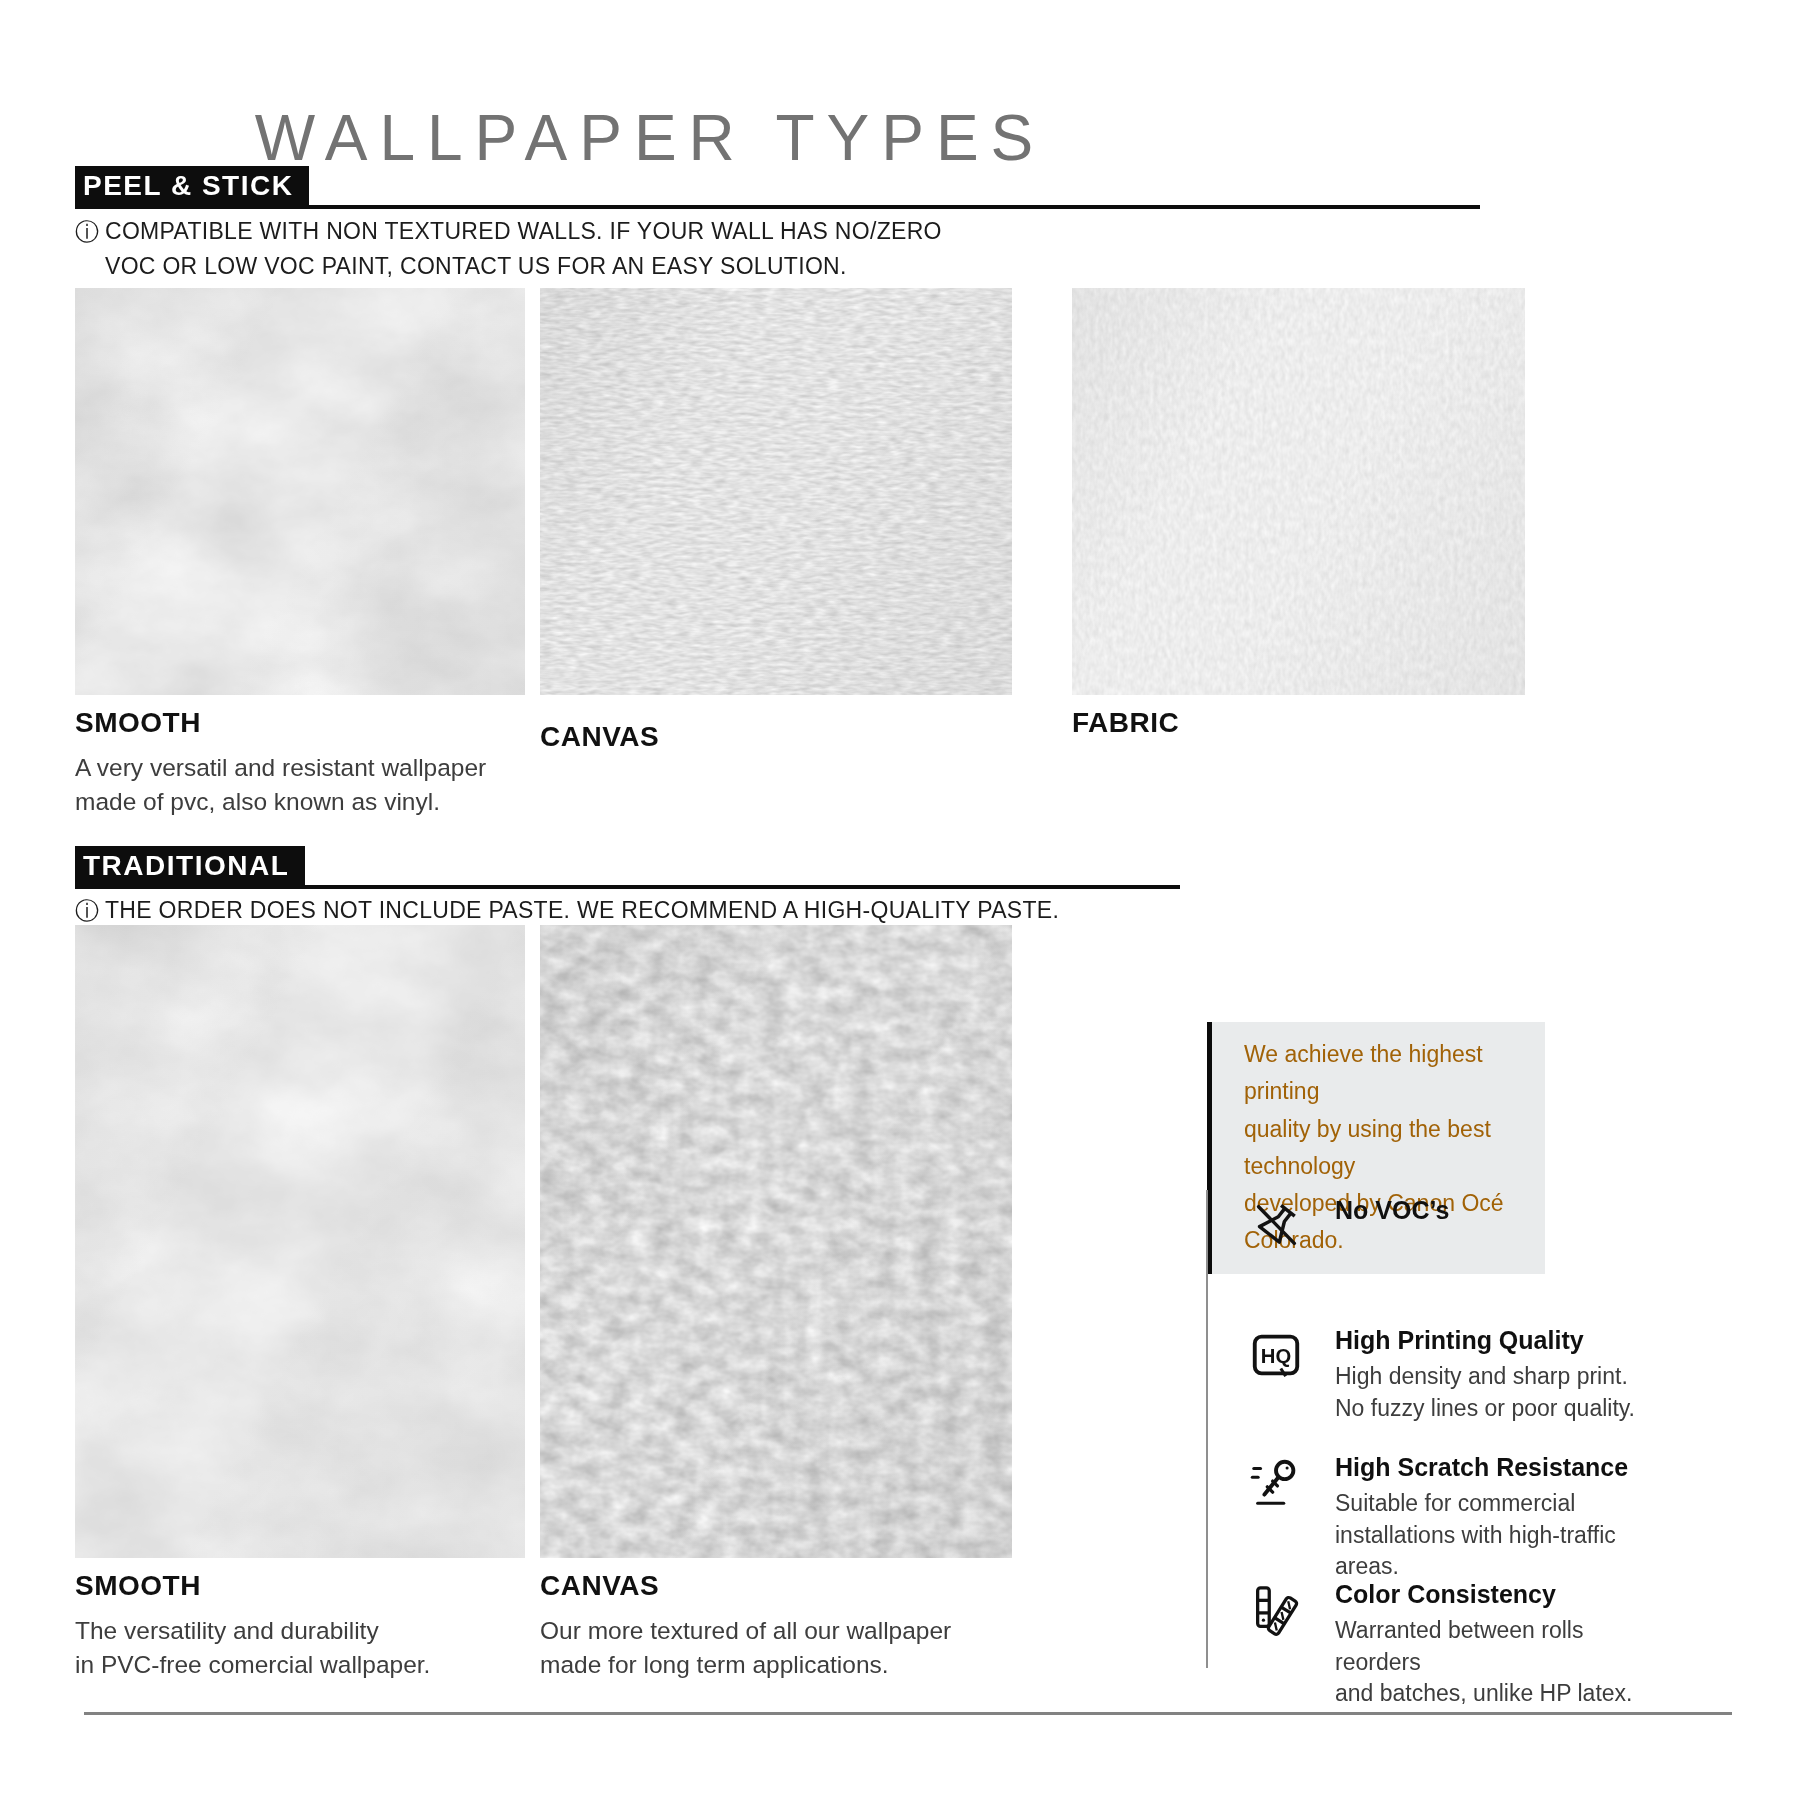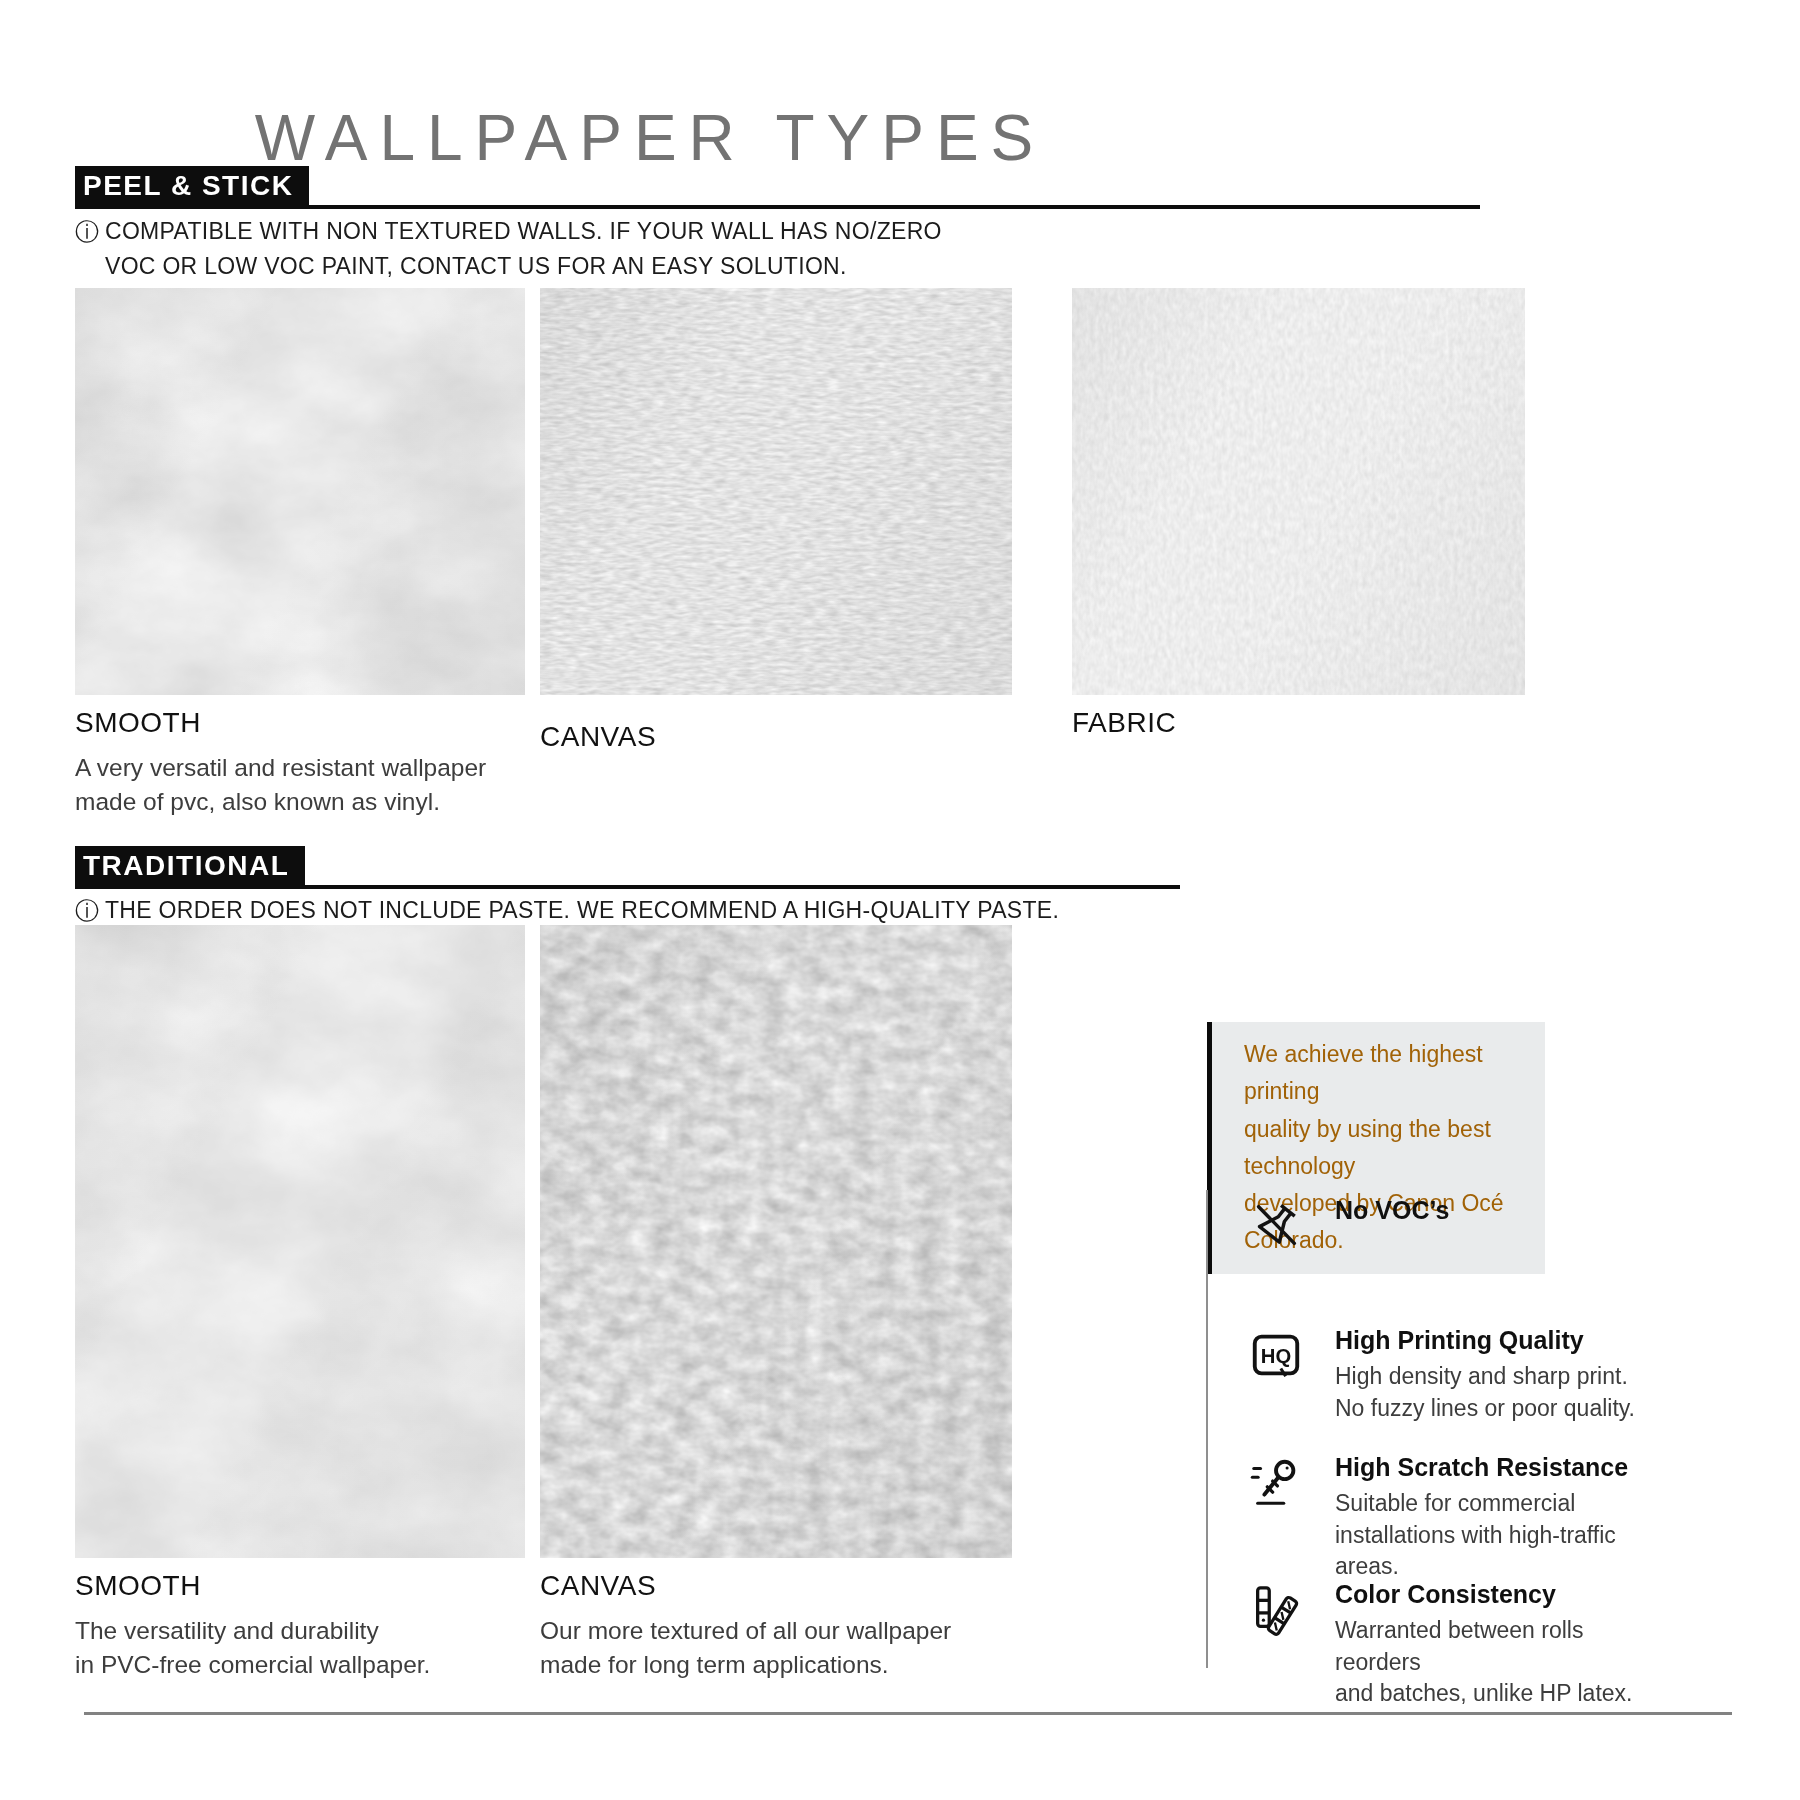--- a/index.html
+++ b/index.html
@@ -31,21 +31,21 @@
   .type-card{position:absolute;}
   .swatch{position:relative;width:100%;overflow:hidden;}
   .swatch svg{display:block;width:100%;height:100%;}
   .swatch .shade{
     position:absolute;left:0;top:0;right:0;bottom:0;
     background:linear-gradient(118deg, rgba(130,130,130,0.10) 0%, rgba(255,255,255,0) 32%,
                rgba(255,255,255,0) 55%, rgba(130,130,130,0.09) 100%);
   }
   .row1 .swatch{height:407px;}
   .row2 .swatch{height:633px;}
-  .type-name{margin:12px 0 0 0;font-size:28px;font-weight:400;letter-spacing:0.5px;color:#111;}
+  .type-name{margin:12px 0 0 0;font-size:28px;font-weight:700;letter-spacing:0.5px;color:#111;}
   .type-name.lower{margin-top:26px;}
   .type-desc{margin:12px 0 0 0;font-size:24.5px;line-height:1.4;color:#3d3d3d;white-space:pre-line;}
   
   .qbox{
     position:absolute;left:1207px;top:1022px;width:338px;box-sizing:border-box;
     background:#e9ebec;border-left:5px solid #0b0b0b;
     padding:14px 16px 14px 32px;
   }
   .q-statement{margin:0;font-size:23px;line-height:1.62;color:#a16207;white-space:pre-line;}
   .features-line{position:absolute;left:1206px;top:1190px;width:2px;height:478px;background:#8f8f8f;}

